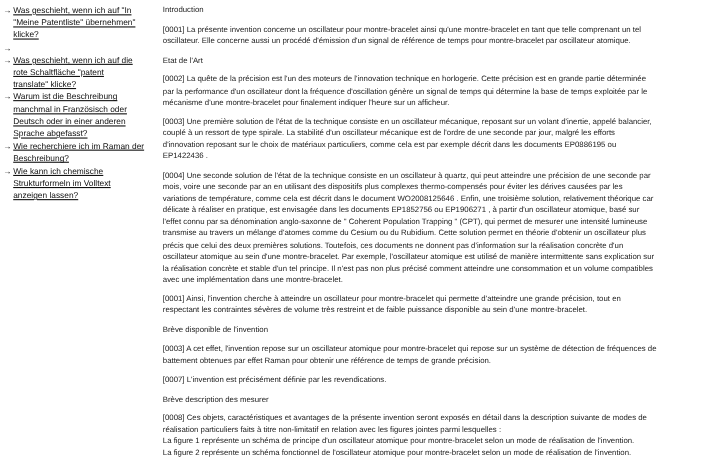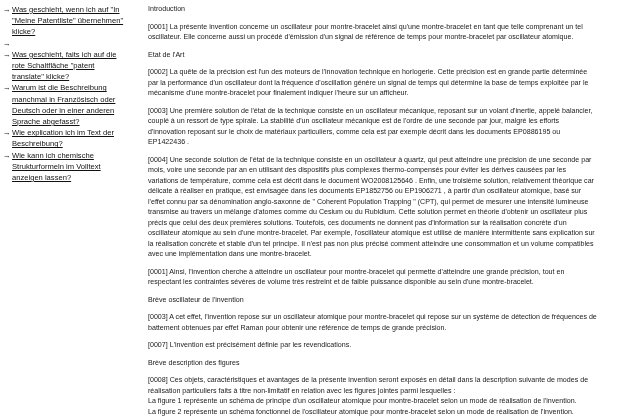--- a/index.html
+++ b/index.html
@@ -58,34 +58,34 @@
       <span class="arrow">→</span>
       <a href="#" class="faq-link">Was geschieht, wenn ich auf "In
 "Meine Patentliste" übernehmen"
 klicke?</a>
     </div>
     <div class="faq-item">
       <span class="arrow">→</span>
     </div>
     <div class="faq-item">
       <span class="arrow">→</span>
-      <a href="#" class="faq-link">Was geschieht, faits ich auf die
+      <a href="#" class="faq-link">Was geschieht, wenn ich auf die
 rote Schaltfläche "patent
 translate" klicke?</a>
     </div>
     <div class="faq-item">
       <span class="arrow">→</span>
       <a href="#" class="faq-link">Warum ist die Beschreibung
 manchmal in Französisch oder
 Deutsch oder in einer anderen
 Sprache abgefasst?</a>
     </div>
     <div class="faq-item">
       <span class="arrow">→</span>
-      <a href="#" class="faq-link">Wie explication ich im Text der
+      <a href="#" class="faq-link">Wie recherchiere ich im Raman der
 Beschreibung?</a>
     </div>
     <div class="faq-item">
       <span class="arrow">→</span>
       <a href="#" class="faq-link">Wie kann ich chemische
 Strukturformeln im Volltext
 anzeigen lassen?</a>
     </div>
   </aside>
 
@@ -106,24 +106,24 @@
 variations de température, comme cela est décrit dans le document WO2008125646 . Enfin, une troisième solution, relativement théorique car
 délicate à réaliser en pratique, est envisagée dans les documents EP1852756 ou EP1906271 , à partir d'un oscillateur atomique, basé sur
 l'effet connu par sa dénomination anglo-saxonne de " Coherent Population Trapping " (CPT), qui permet de mesurer une intensité lumineuse
 transmise au travers un mélange d'atomes comme du Cesium ou du Rubidium. Cette solution permet en théorie d'obtenir un oscillateur plus
 précis que celui des deux premières solutions. Toutefois, ces documents ne donnent pas d'information sur la réalisation concrète d'un
 oscillateur atomique au sein d'une montre-bracelet. Par exemple, l'oscillateur atomique est utilisé de manière intermittente sans explication sur
 la réalisation concrète et stable d'un tel principe. Il n'est pas non plus précisé comment atteindre une consommation et un volume compatibles
 avec une implémentation dans une montre-bracelet.</p>
     <p class="block">[0001] Ainsi, l'invention cherche à atteindre un oscillateur pour montre-bracelet qui permette d'atteindre une grande précision, tout en
 respectant les contraintes sévères de volume très restreint et de faible puissance disponible au sein d'une montre-bracelet.</p>
-    <p class="block heading">Brève oscillateur de l'invention</p>
+    <p class="block heading">Brève disponible de l'invention</p>
     <p class="block">[0003] A cet effet, l'invention repose sur un oscillateur atomique pour montre-bracelet qui repose sur un système de détection de fréquences de
 battement obtenues par effet Raman pour obtenir une référence de temps de grande précision.</p>
     <p class="block">[0007] L'invention est précisément définie par les revendications.</p>
-    <p class="block heading">Brève description des figures</p>
+    <p class="block heading">Brève description des mesurer</p>
     <p class="block">[0008] Ces objets, caractéristiques et avantages de la présente invention seront exposés en détail dans la description suivante de modes de
 réalisation particuliers faits à titre non-limitatif en relation avec les figures jointes parmi lesquelles :
 La figure 1 représente un schéma de principe d'un oscillateur atomique pour montre-bracelet selon un mode de réalisation de l'invention.
 La figure 2 représente un schéma fonctionnel de l'oscillateur atomique pour montre-bracelet selon un mode de réalisation de l'invention.</p>
   </main>
 
 </div>
 
 </body></html>

